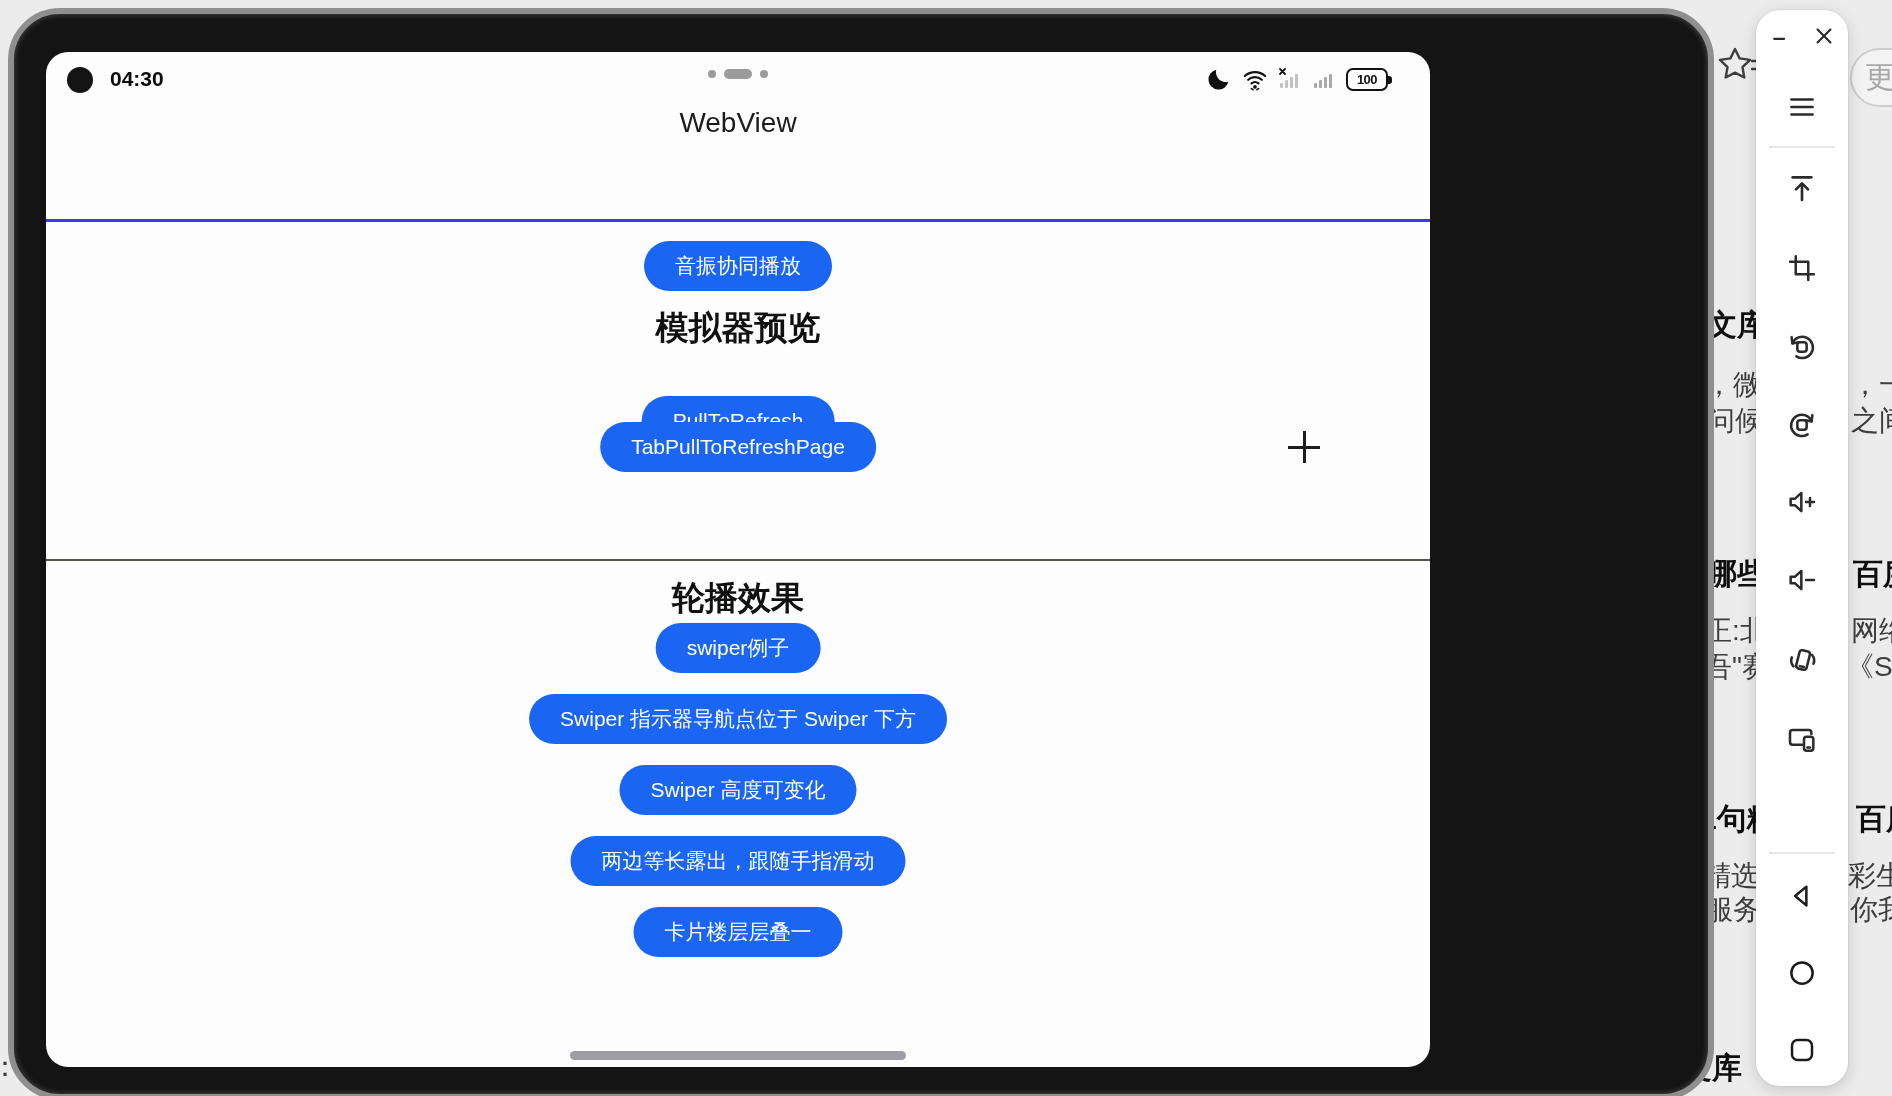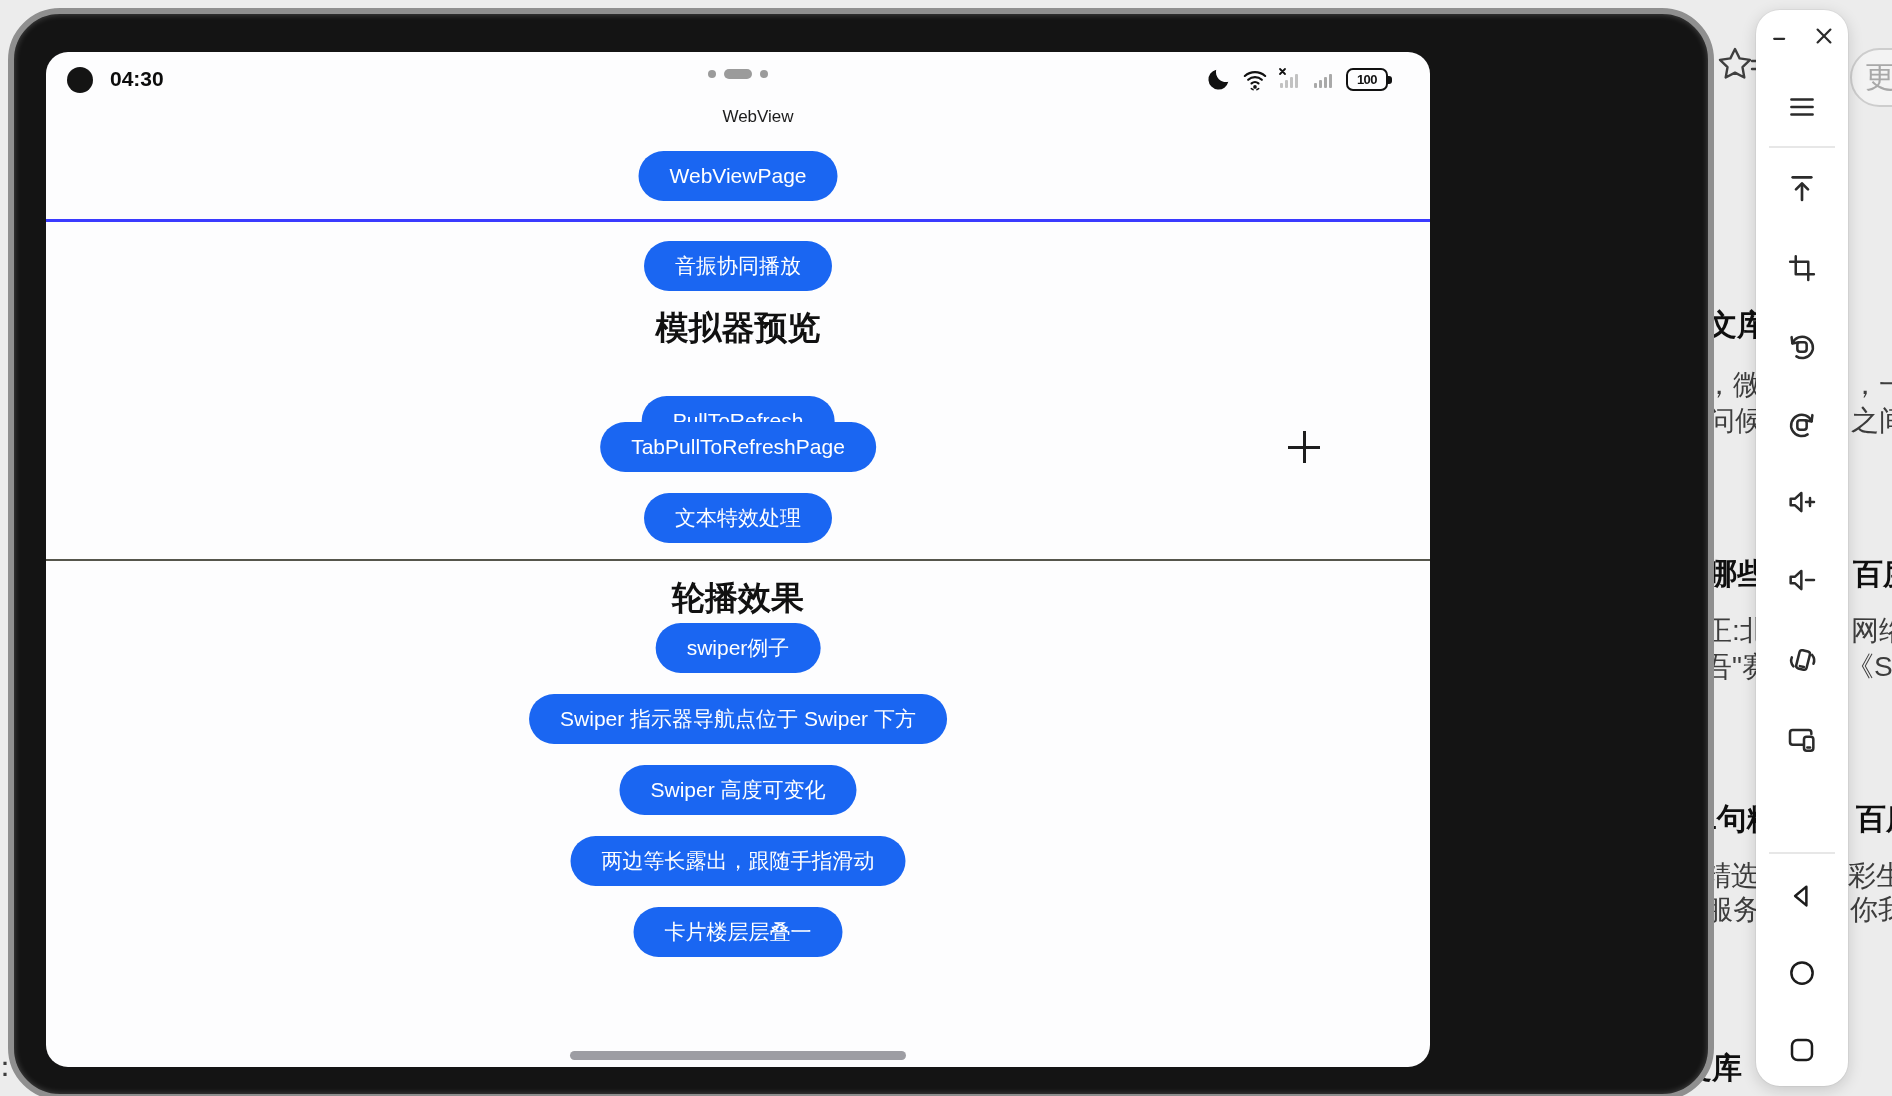--- a/index.html
+++ b/index.html
@@ -40,21 +40,21 @@
   .cam-cluster .d { width:8px; height:8px; border-radius:50%; background:#9b9b9b; }
   .cam-cluster .p { width:28px; height:10px; border-radius:6px; background:#9b9b9b; }
   .sb-right { position:absolute; right:42px; top:14px; display:flex; align-items:center; gap:9px; }
   .battery { position:relative; width:42px; height:23px; border:2.4px solid #111; border-radius:7px;
              display:flex; align-items:center; justify-content:center;
              font-size:13px; font-weight:700; letter-spacing:-.5px; color:#111; }
   .battery:after { content:""; position:absolute; right:-6px; top:6px; width:4px; height:8px; background:#111; border-radius:0 3px 3px 0; }
 
   
   .c-item { position:absolute; left:50%; transform:translateX(-50%); white-space:nowrap; }
-  .page-title { font-size:17px; color:#1c1c1c;margin-left:20px; }
+  .page-title { font-size:28px; color:#1c1c1c; }
   .sec-header { font-size:33px; font-weight:700; color:#111; }
   .pill-btn {
     height:50px; border-radius:25px; background:#1a66f2; color:#fff;
     display:inline-flex; align-items:center; justify-content:center;
     padding:0 31px; font-size:21px; border:none; cursor:pointer;
   }
   .divider { position:absolute; left:0; right:0; }
   .divider.blue { height:3px; background:#3a3aff; }
   .divider.dark { height:1.5px; background:#56564c; }
 
@@ -157,31 +157,29 @@
             <rect x="11" y="11" width="3" height="11" rx="1"></rect>
             <rect x="16" y="8" width="3" height="14" rx="1"></rect>
           </g>
         </svg>
       </span>
       <span class="battery">100</span>
     </div>
 
     <div class="c-item page-title" style="top:55px;">WebView</div>
 
-    <button class="c-item pill-btn" style="top:99px;">WebViewPage</button>
 
     <div class="divider blue" style="top:167px;"></div>
 
     <button class="c-item pill-btn" style="top:189px;">音振协同播放</button>
 
     <div class="c-item sec-header" style="top:254px;">模拟器预览</div>
 
     <button class="c-item pill-btn" style="top:299px;margin-top:45px;">PullToRefresh</button>
     <button class="c-item pill-btn" style="top:370px;">TabPullToRefreshPage</button>
-    <button class="c-item pill-btn" style="top:441px;">文本特效处理</button>
 
     <div class="divider dark" style="top:507px;"></div>
 
     <div class="c-item sec-header" style="top:524px;">轮播效果</div>
 
     <button class="c-item pill-btn" style="top:571px;">swiper例子</button>
     <button class="c-item pill-btn" style="top:642px;">Swiper 指示器导航点位于 Swiper 下方</button>
     <button class="c-item pill-btn" style="top:713px;">Swiper 高度可变化</button>
     <button class="c-item pill-btn" style="top:784px;">两边等长露出，跟随手指滑动</button>
     <button class="c-item pill-btn" style="top:855px;">卡片楼层层叠一</button>

